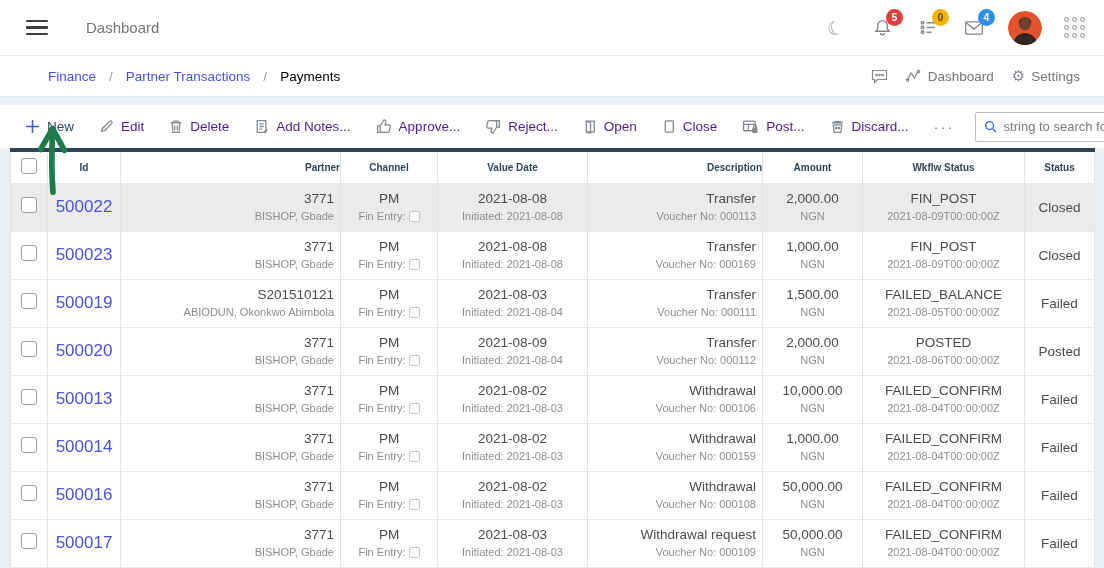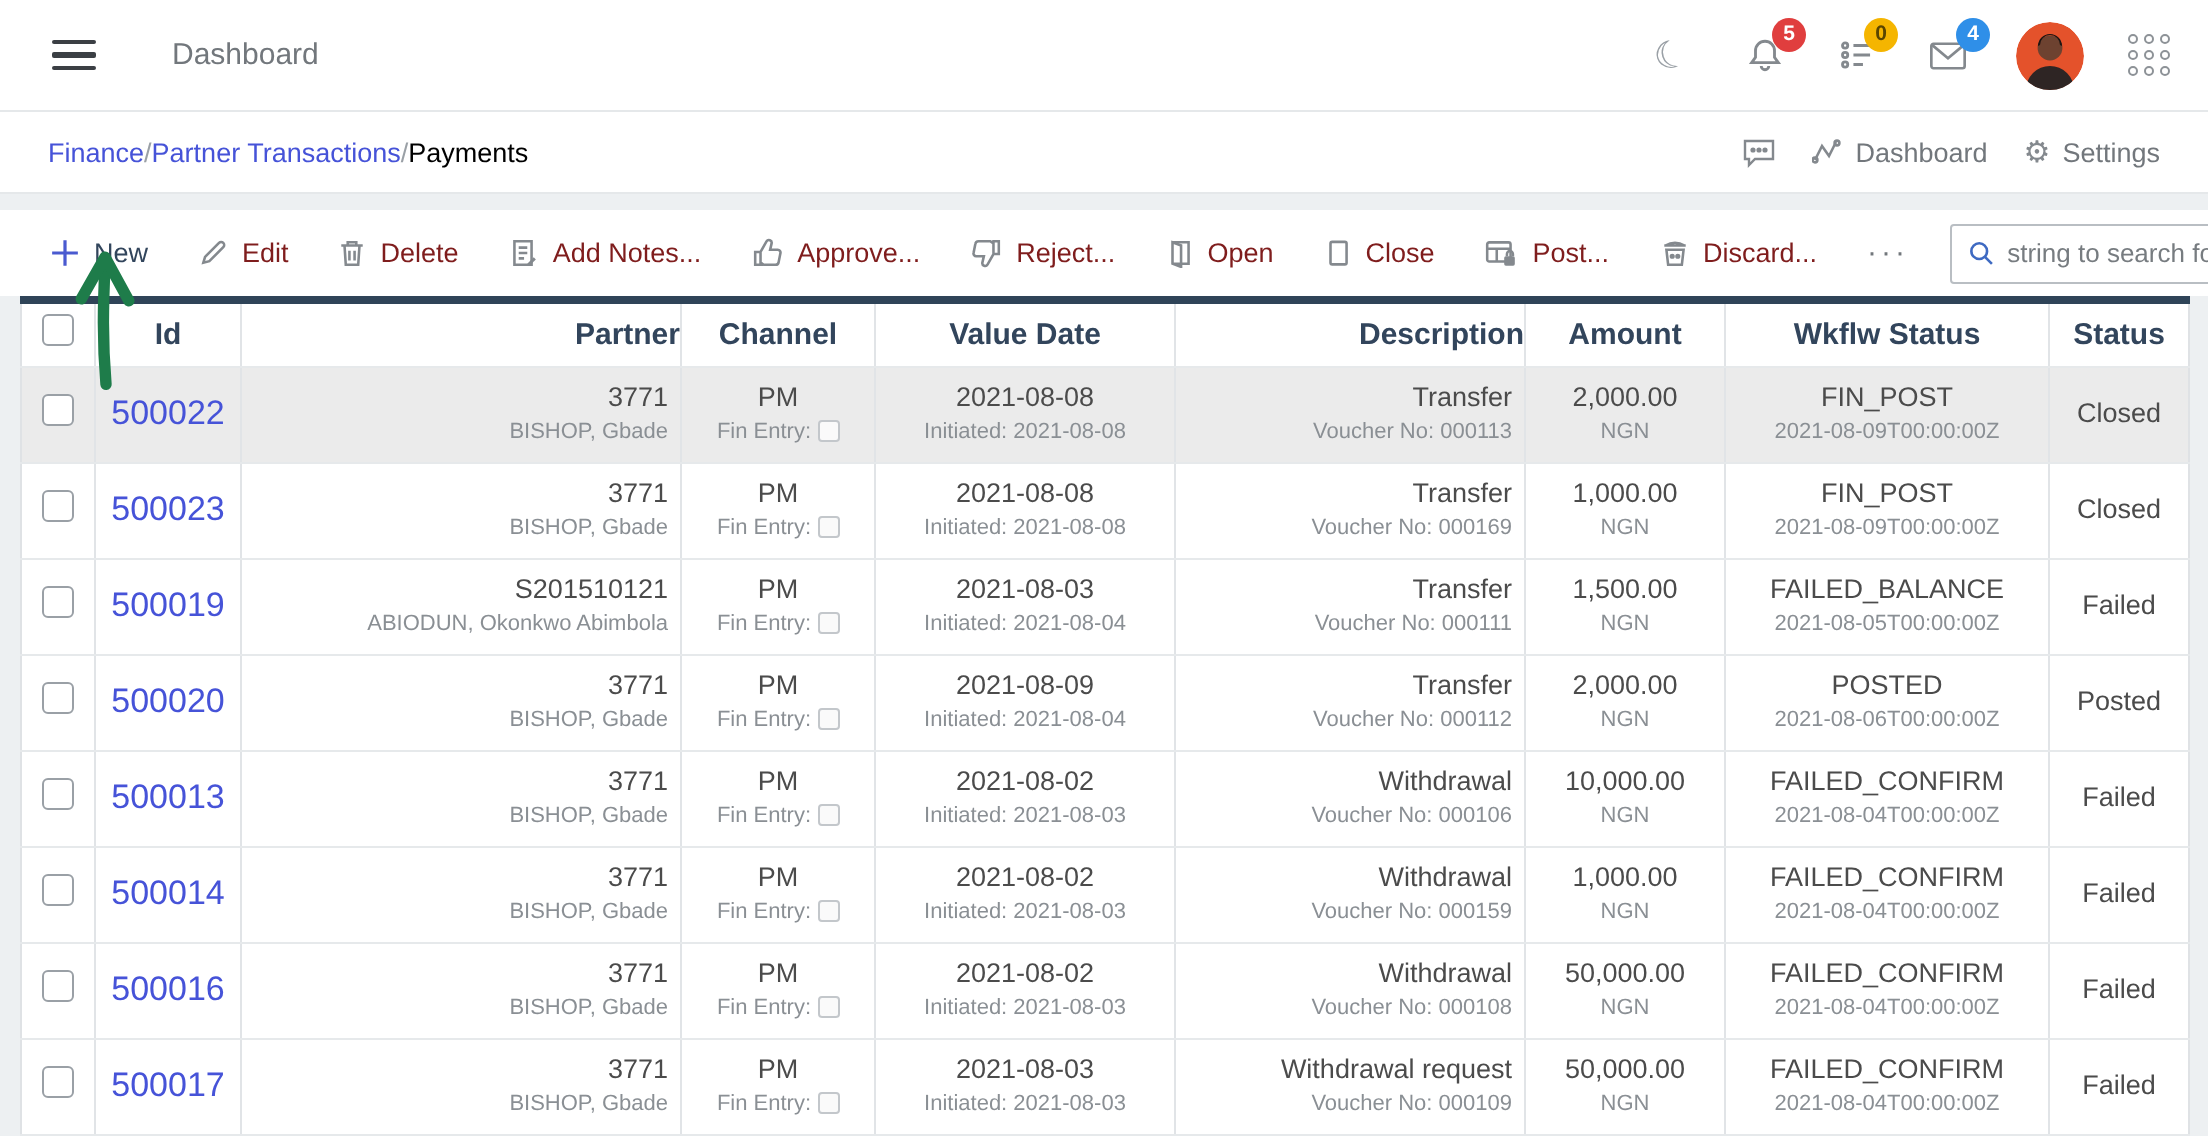--- a/index.html
+++ b/index.html
@@ -20,51 +20,51 @@
   .badge.red { background:#e03e3e; color:#fff; }
   .badge.yellow { background:#f5b500; color:#5a4500; }
   .badge.blue { background:#2f8fe8; color:#fff; }
   .avatar { width:34px; height:34px; border-radius:50%; overflow:hidden; cursor:pointer; }
   .apps-grid { display:grid; grid-template-columns:repeat(3,6px); grid-template-rows:repeat(3,6px); gap:2px; cursor:pointer; }
   .apps-grid i { width:5px; height:5px; border:1.4px solid #8d9297; border-radius:50%; display:block; }
 
   
   .crumbbar { height:41px; background:#fff; border-bottom:1px solid #e5e8ea;
     display:flex; align-items:center; padding:0 24px; }
-  .crumbs { font-size:13.5px; display:flex; gap:0; align-items:flex-end; }
+  .crumbs { font-size:13.5px; display:flex; gap:13px; align-items:flex-end;margin-left:24px; }
   .crumb-link { color:#4653d8; text-decoration:none; cursor:pointer; }
   .crumb-sep { color:#9aa0a6; }
   .crumb-current { color:#000000; }
   .crumb-right { margin-left:auto; display:flex; align-items:center; gap:18px; color:#72777c; font-size:13.5px; }
   .crumb-action { display:flex; align-items:center; gap:6px; cursor:pointer; }
   .gear-glyph { font-size:15px; color:#84898e; font-family:"DejaVu Sans",sans-serif; }
 
   .gap-strip { height:8px; background:#edf0f2; }
 
   
   .toolbar { height:43px; background:#fff; display:flex; align-items:center; padding:0 14px 0 25px; }
-  .tbtn { display:flex; align-items:center; gap:7px; color:#7f1d1d; font-size:13.5px;
+  .tbtn { display:flex; align-items:center; gap:7px; color:#4c1d95; font-size:13.5px;
     margin-right:25px; cursor:pointer; white-space:nowrap; }
   .tbtn svg { flex:0 0 auto; }
   .tbtn.primary { color:#32455c; }
   .more-dots { color:#72777c; font-size:15px; letter-spacing:2px; margin-right:20px; cursor:pointer; }
   .searchwrap { margin-left:auto; display:flex; align-items:center; gap:8px; }
   .searchbox { width:175px; height:30px; border:1px solid #b9bec3; border-radius:2px;
     display:flex; align-items:center; padding:0 8px; gap:7px; background:#fff; }
   .searchbox input { border:none; outline:none; width:100%; font-size:13px; color:#444;
     font-family:"Liberation Sans",sans-serif; }
   .searchbox input::placeholder { color:#777c80; }
 
   
   .table-zone { background:#edf0f2; padding:0 10px; height:420px; }
   table { width:1084px; border-collapse:collapse; table-layout:fixed; background:#fff;
     border-left:1px solid #dfe2e5; border-right:1px solid #dfe2e5; border-top:4px solid #2f4458; }
   th, td { border-right:1px solid #e1e4e7; border-bottom:1px solid #e6e9eb; vertical-align:middle; }
   th:last-child, td:last-child { border-right:none; }
-  thead th { height:33px; font-size:15px; font-weight:bold; color:#32455c; text-align:center; background:#fff; }
+  thead th { height:33px; font-size:10px; font-weight:bold; color:#32455c; text-align:center; background:#fff; }
   th.al, td.al { text-align:right; padding-left:13px; }
   tbody td { height:48px; text-align:center; padding:4px 6px; }
   tbody tr.selected td { background:#ebebeb; }
   .cell-main { font-size:13.5px; color:#4b4b4b; line-height:1.3; }
   .cell-sub { font-size:11px; color:#8a8f94; line-height:1.35; margin-top:2px; }
   .id-link { font-size:17px; color:#4653d8; text-decoration:none; cursor:pointer; }
   .cb { width:16px; height:16px; border:1px solid #9aa0a6; border-radius:3px; background:#fff;
     display:inline-block; cursor:pointer; }
   .mini-cb { width:11px; height:11px; border:1px solid #c3c7cb; border-radius:2px;
     background:#fafafa; display:inline-block; vertical-align:-2px; margin-left:3px; }

